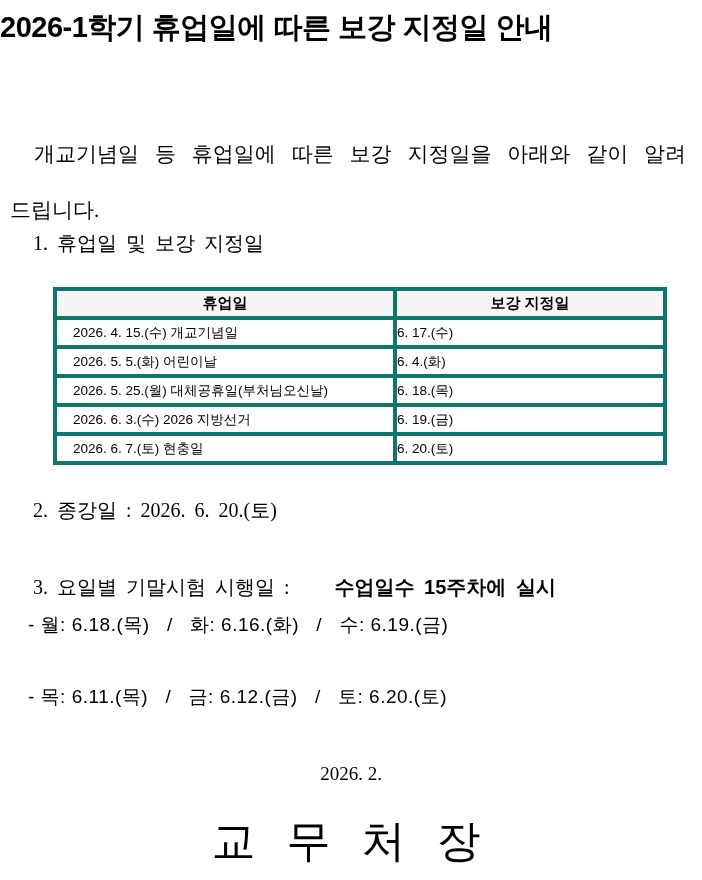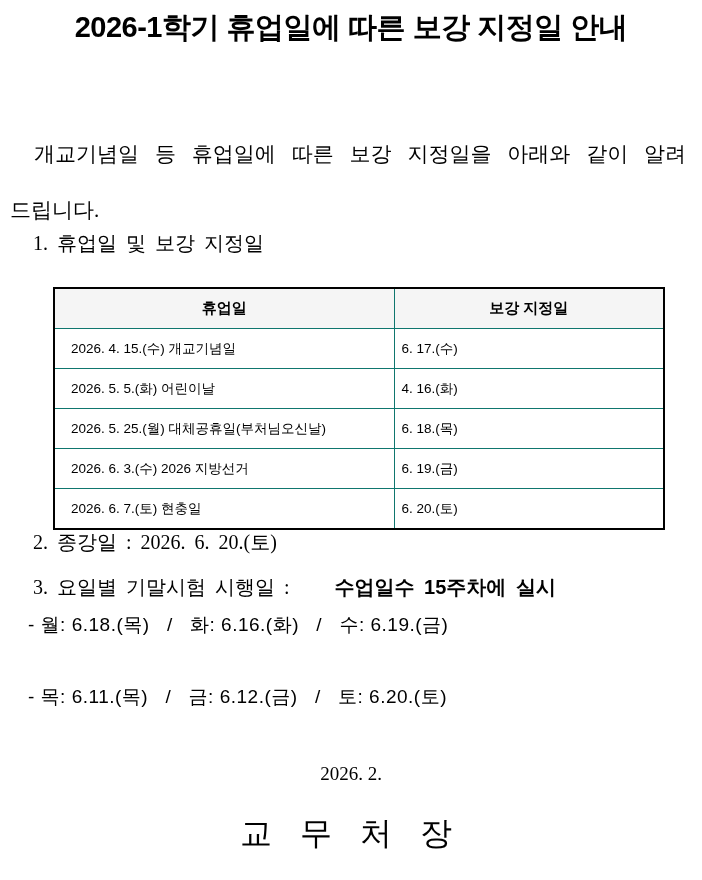--- a/index.html
+++ b/index.html
@@ -7,21 +7,21 @@
     width: 702px; height: 880px;
     background: #ffffff;
     color: #000000;
     font-family: "Liberation Serif", serif;
     overflow: hidden;
   }
   .page { position: relative; width: 702px; height: 880px; background: #ffffff; }
 
   .title {
     position: absolute; top: 8px; left: 0; right: 0;
-    text-align: center;
+    text-align: left;
     font-family: "Liberation Sans", sans-serif;
     font-weight: 800;
     font-size: 29px;
     letter-spacing: -0.5px;
     color: #000000;
     white-space: nowrap;
   }
 
   .intro {
     position: absolute; top: 126px; left: 10px; right: 16px;
@@ -34,44 +34,44 @@
   }
 
   .sec-heading {
     position: absolute; left: 33px;
     font-size: 20px;
     color: #000000;
     white-space: nowrap;
     word-spacing: 4px;
   }
   .sec1 { top: 230px; }
-  .sec2 { top: 497px; margin-top: 32px; }
+  .sec2 { top: 497px; }
   .sec3 { top: 574px; }
   .sec3 .emphasis {
     font-family: "Liberation Sans", sans-serif;
     font-weight: 700;
     font-size: 20px;
     margin-left: 36px;
   }
 
   .holiday-table {
     position: absolute; top: 287px; left: 53px;
     width: 610px;
     border-collapse: collapse;
     table-layout: fixed;
     font-family: "Liberation Sans", sans-serif;
     font-size: 13.5px;
     color: #000000;
   }
   .holiday-table col.c1 { width: 340px; }
   .holiday-table col.c2 { width: 270px; }
   .holiday-table th, .holiday-table td {
-    border: 1px solid #0f766e;
+    border: 4px solid #0f766e;
     height: 25px;
-    padding: 7px;
+    padding: 0;
     vertical-align: middle;
   }
   .holiday-table { border: 2px solid #000000; }
   .holiday-table thead th {
     background: #f5f5f5;
     font-weight: 700;
     font-size: 15px;
     text-align: center;
   }
   .holiday-table td.col-holiday { text-align: left; padding-left: 16px; }
@@ -90,21 +90,21 @@
 
   .footer-date {
     position: absolute; top: 763px; left: 0; right: 0;
     text-align: center;
     font-size: 19px;
     color: #000000;
   }
   .signature {
     position: absolute; top: 812px; left: 0; right: 0;
     text-align: center;
-    font-size: 32px;
+    font-size: 44px;
     letter-spacing: 10px;
     color: #000000;
   }
 </style>
 </head>
 <body>
 
 <div class="page">
 
   <div class="title">2026-1학기 휴업일에 따른 보강 지정일 안내</div>
@@ -124,21 +124,21 @@
         <th>보강 지정일</th>
       </tr>
     </thead>
     <tbody>
       <tr>
         <td class="col-holiday">2026. 4. 15.(수) 개교기념일</td>
         <td class="col-makeup">6. 17.(수)</td>
       </tr>
       <tr>
         <td class="col-holiday">2026. 5. 5.(화) 어린이날</td>
-        <td class="col-makeup">4. 16.(화)</td>
+        <td class="col-makeup">6. 4.(화)</td>
       </tr>
       <tr>
         <td class="col-holiday">2026. 5. 25.(월) 대체공휴일(부처님오신날)</td>
         <td class="col-makeup">6. 18.(목)</td>
       </tr>
       <tr>
         <td class="col-holiday">2026. 6. 3.(수) 2026 지방선거</td>
         <td class="col-makeup">6. 19.(금)</td>
       </tr>
       <tr>

